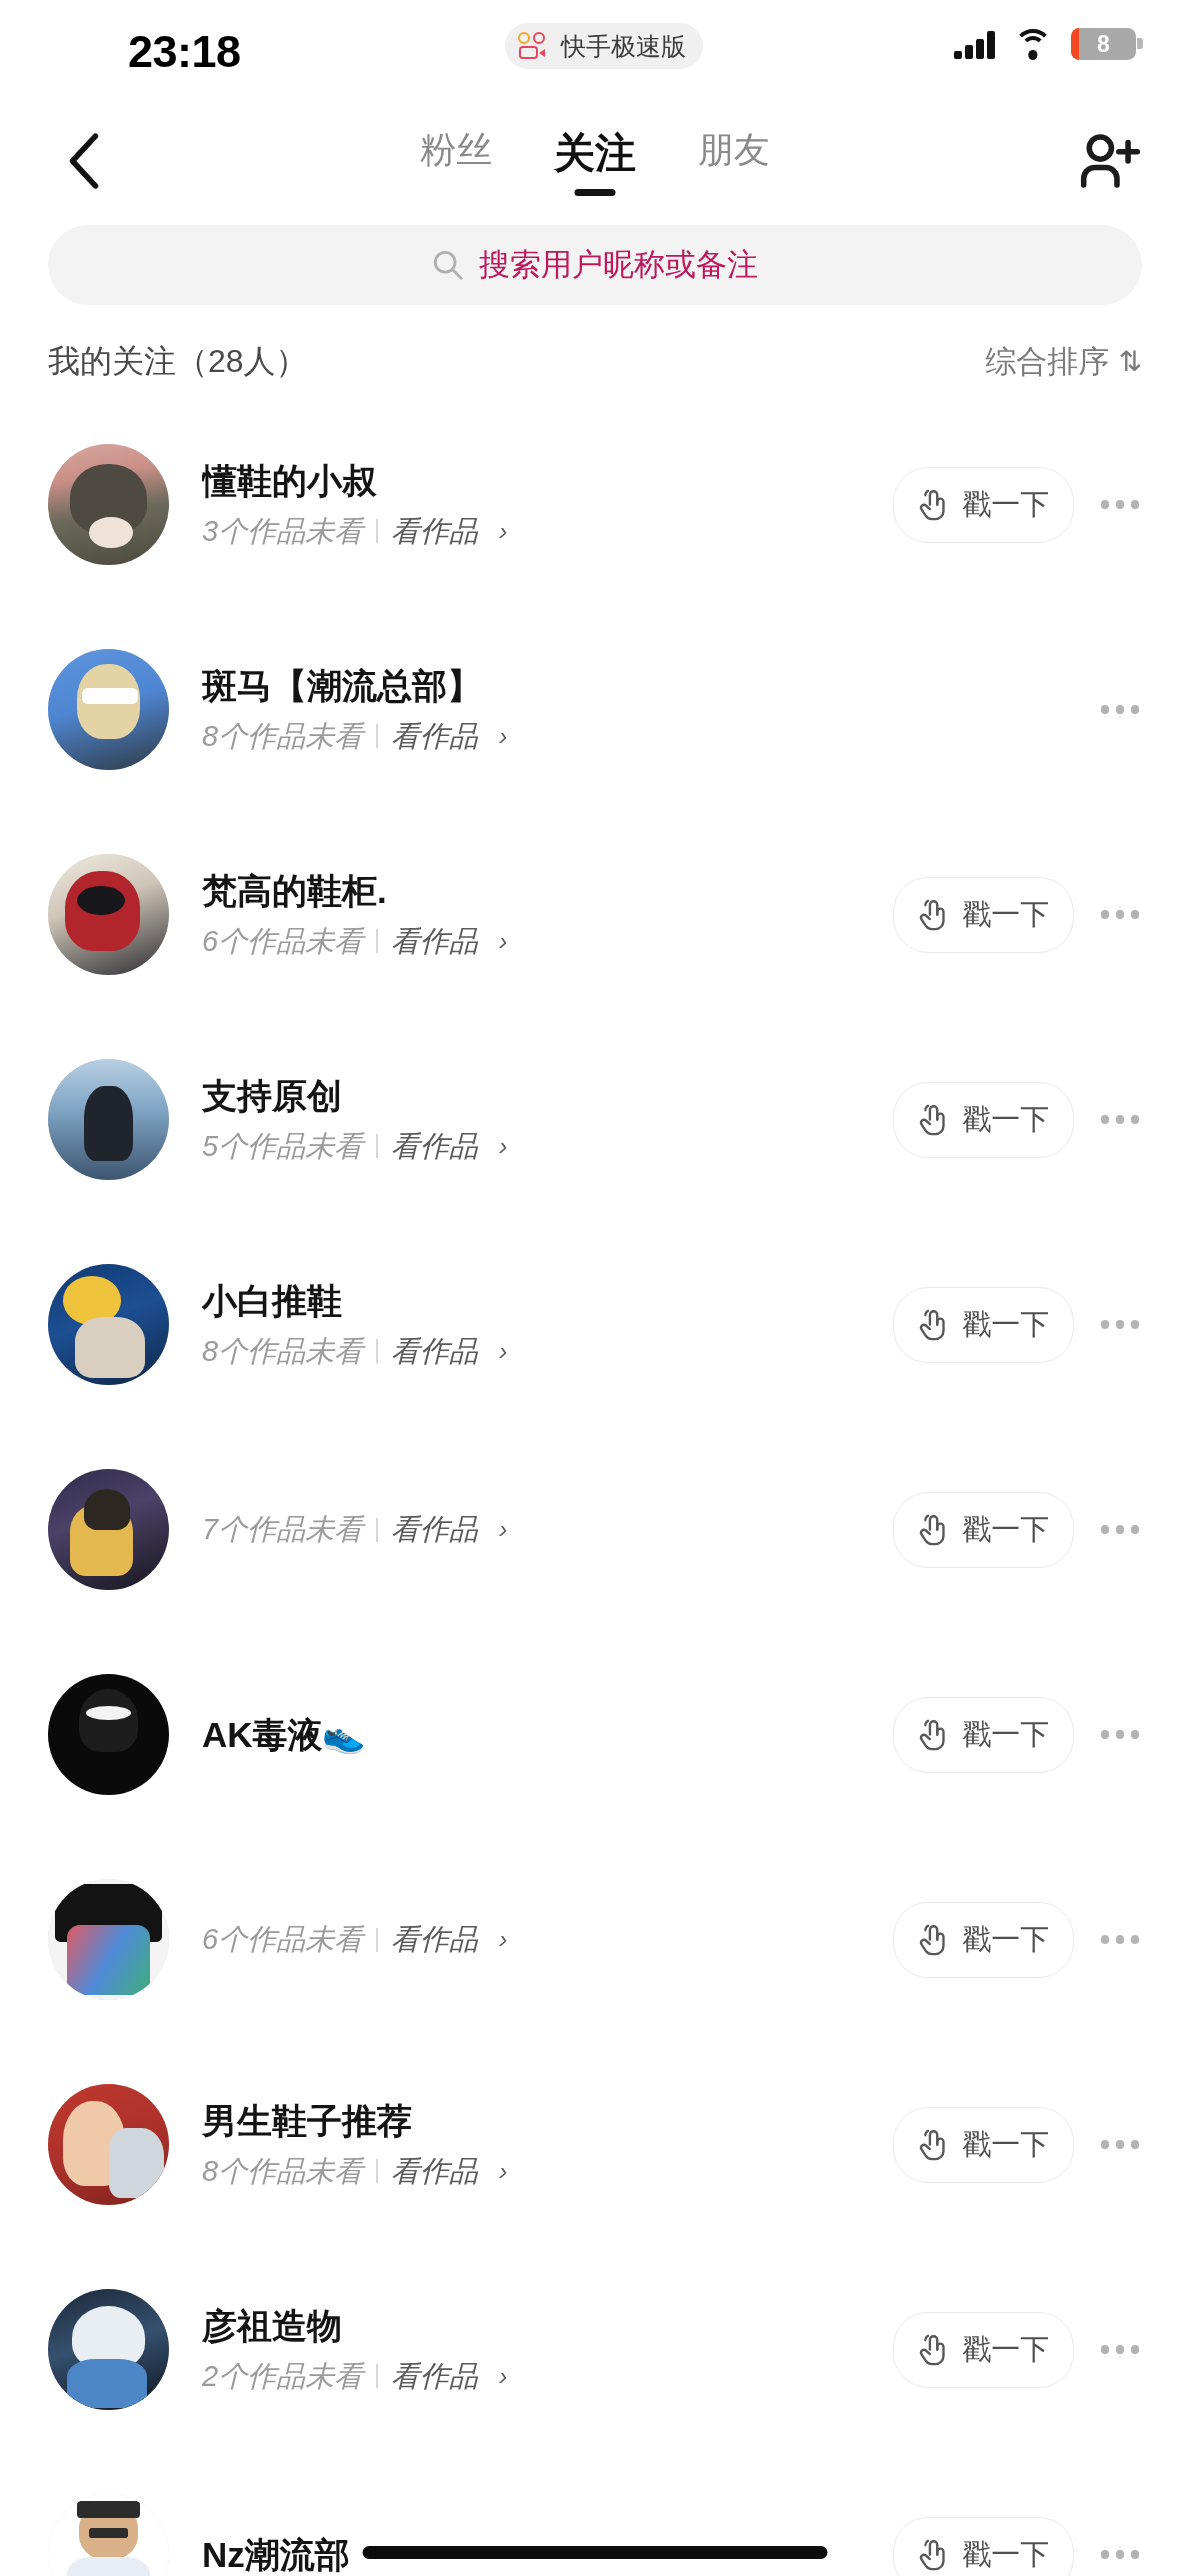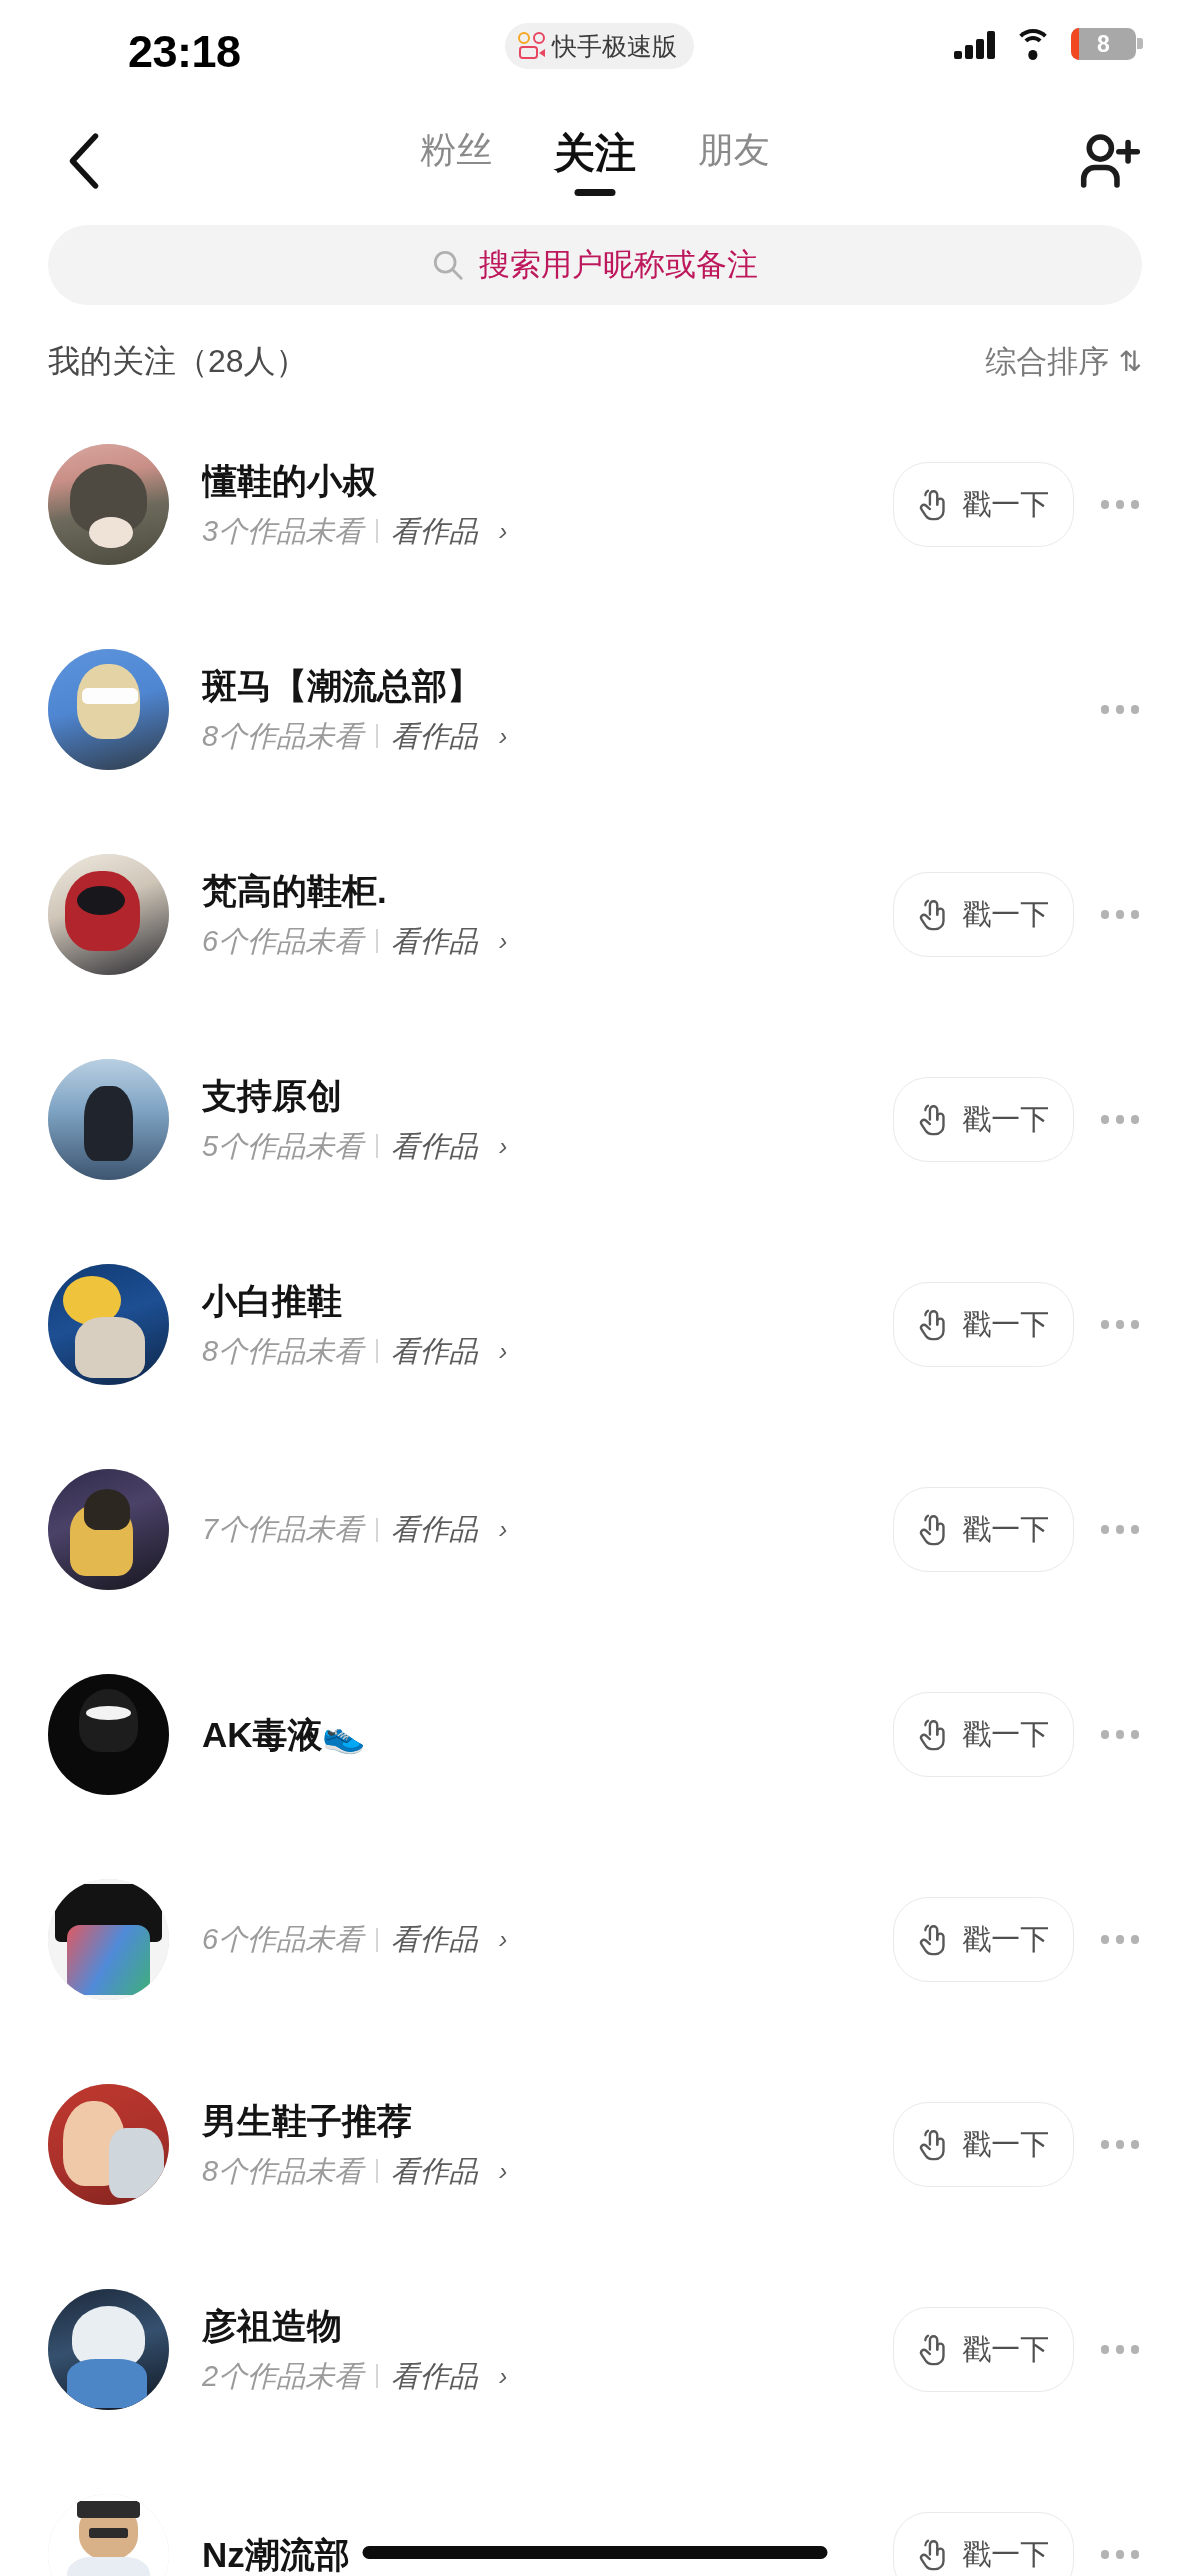--- a/index.html
+++ b/index.html
@@ -37,21 +37,21 @@
     color: #000;
     letter-spacing: -0.5px;
   }
   .status-pill {
     position: absolute;
     left: 505px;
     top: 23px;
     height: 46px;
     display: flex;
     align-items: center;
-    gap: 6px;
+    gap: 15px;
     padding: 0 16.7px 0 13px;
     background: #f0f0f0;
     border-radius: 23px;
   }
   .ks-logo { width: 28px; height: 28px; position: relative; flex: none; }
   .ks-logo .c1 {
     position: absolute; left: 0; top: 0;
     width: 12px; height: 12px; border-radius: 50%;
     border: 2.8px solid #f5a623;
   }
@@ -307,21 +307,21 @@
   }
   .sub .chev { font-size: 25px; color: #5b5b5b; }
 
   .row-right {
     flex: none;
     display: flex;
     align-items: center;
     gap: 16.7px;
   }
   .poke {
-    height: 85px;
+    height: 76px;
     min-width: 171px;
     padding: 0 24px;
     border: 1.9px solid #e9e9e9;
     border-radius: 35px;
     background: #fff;
     display: flex;
     align-items: center;
     justify-content: center;
     gap: 11px;
   }

